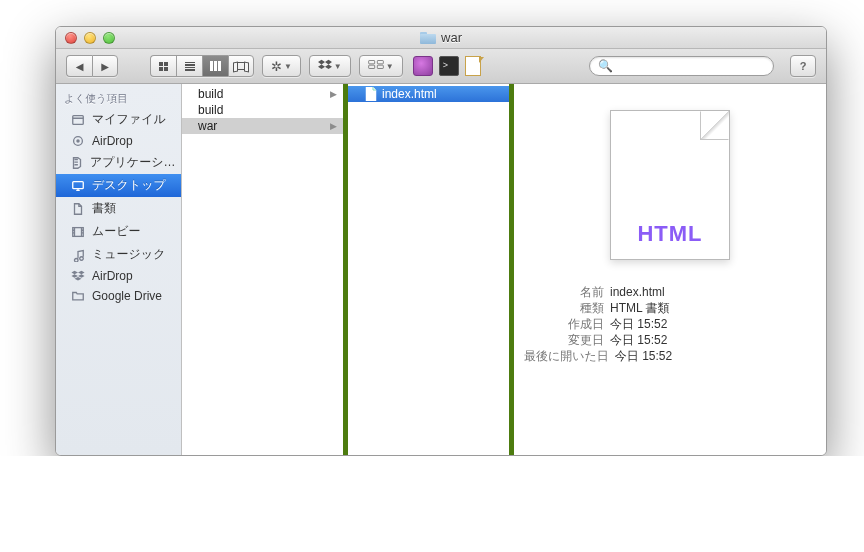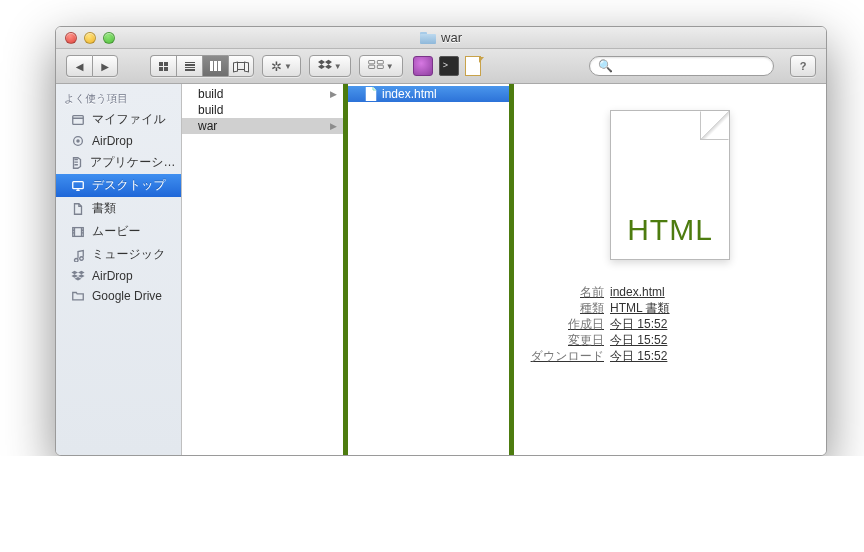--- a/index.html
+++ b/index.html
@@ -124,24 +124,24 @@
   }
   .doc-thumb .fold {
     position:absolute; top:0; right:0; width:28px; height:28px;
     background: linear-gradient(135deg, transparent 49%, #d5d5d5 50%, #fff 60%);
   }
   .doc-thumb::before {
     content:""; position:absolute; top:0; right:0; width:28px; height:28px;
     background:#fff; border-left:1px solid #c5c5c5; border-bottom:1px solid #c5c5c5;
     clip-path: polygon(0 0, 100% 100%, 0 100%);
   }
-  .doc-thumb .label { font-size:30px; font-weight:400; color:#4d7c0f; margin-bottom:12px; letter-spacing:1px; }
+  .doc-thumb .label { font-size:22px; font-weight:700; color:#8b5cf6; margin-bottom:12px; letter-spacing:1px; }
 
   .meta { margin-top: 24px; width:100%; padding:0 10px;}
-  .meta-row { display:flex; font-size:11px; line-height:16px; color:#333;text-decoration:underline; }
+  .meta-row { display:flex; font-size:11px; line-height:16px; color:#333; }
   .meta-row .k { flex:0 0 86px; text-align:right; color:#777; padding-right:6px; white-space:nowrap;}
   .meta-row .v { flex:1; white-space:nowrap; }
 </style>
 </head>
 <body>
 
 <div class="window">
 
   <div class="titlebar">
     <div class="traffic">
@@ -376,21 +376,21 @@
             </div>
           <div class="meta-row">
               <div class="k">作成日</div>
               <div class="v">今日 15:52</div>
             </div>
           <div class="meta-row">
               <div class="k">変更日</div>
               <div class="v">今日 15:52</div>
             </div>
           <div class="meta-row">
-              <div class="k">ダウンロード</div>
+              <div class="k">最後に開いた日</div>
               <div class="v">今日 15:52</div>
             </div>
         </div>
       </div>
 
     </div>
   </div>
 </div>
 
 </body></html>

